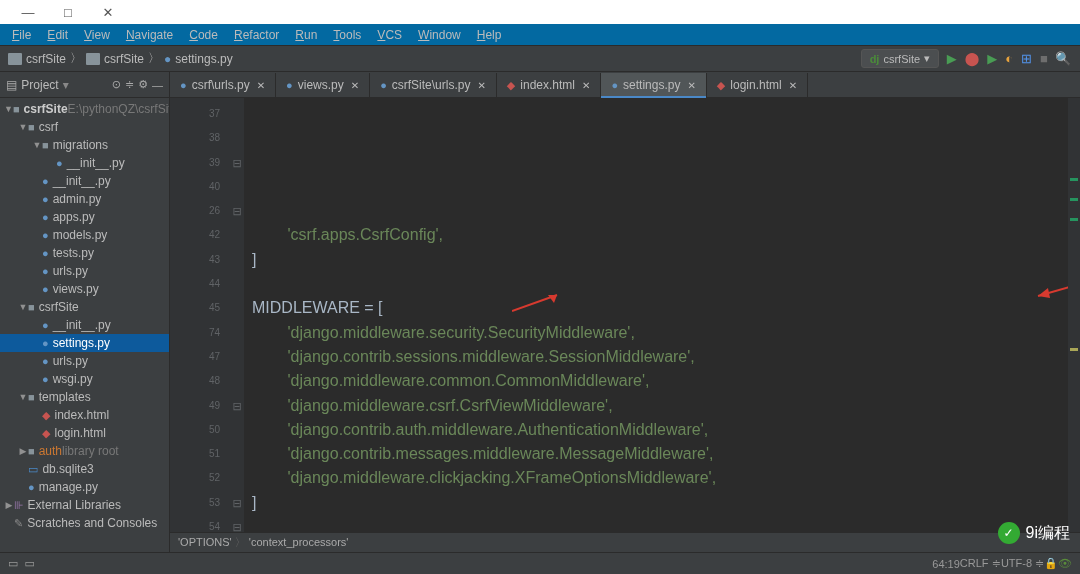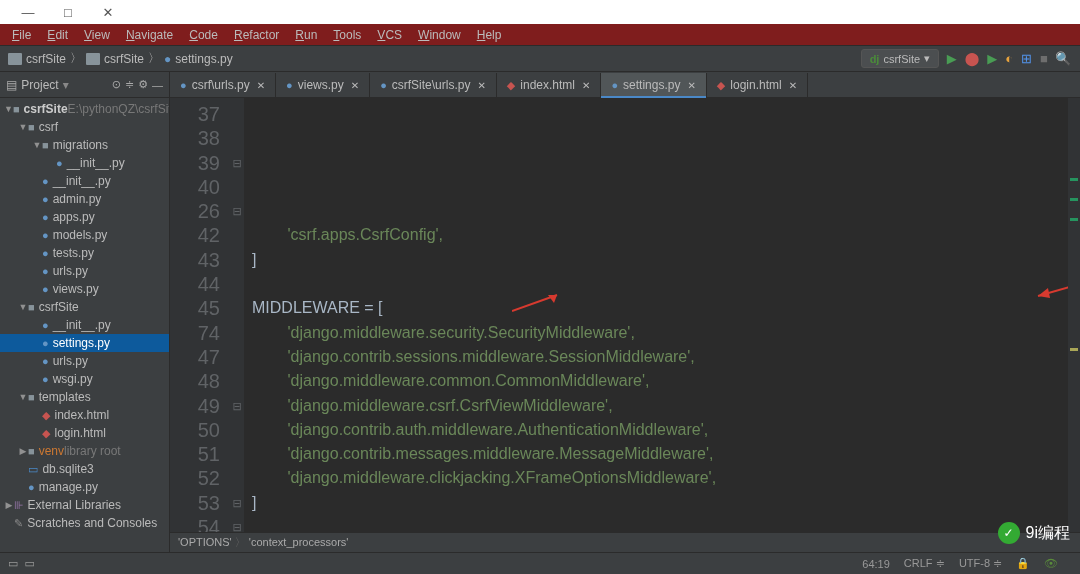--- a/index.html
+++ b/index.html
@@ -1,20 +1,20 @@
 <!DOCTYPE html>
 <html><head>
 <meta charset="utf-8">
 <style>
 *{margin:0;padding:0;box-sizing:border-box;font-family:"Segoe UI",Arial,sans-serif}
 body{background:#2b2b2b;color:#bbb;font-size:12px;width:1080px;height:574px;overflow:hidden;position:relative}
 .titlebar{height:24px;background:#fff;color:#333;display:flex;align-items:center;padding:0 8px;font-size:11px}
 .titlebar .title{flex:1}
 .titlebar .winbtn{width:40px;text-align:center;color:#555;font-size:13px}
-.menubar{height:22px;background:#7f1d1d;display:flex;align-items:center;padding:8px 4px;border-bottom:1px solid #2b2b2b}
+.menubar{height:22px;background:#0369a1;display:flex;align-items:center;padding:8px 4px;border-bottom:1px solid #2b2b2b}
 .menubar span{padding:0 8px;color:#bbb;font-size:12px}
 .menubar span u{text-decoration:underline}
 .navbar{height:26px;background:#3c3f41;display:flex;align-items:center;padding:0 8px;border-bottom:1px solid #2b2b2b}
 .navbar .crumb{display:flex;align-items:center;gap:4px;font-size:12px;color:#bbb}
 .navbar .crumb .fi{width:14px;height:12px;background:#87939a;border-radius:1px;display:inline-block}
 .navbar .crumb .pyi{color:#6495c4}
 .navbar .spacer{flex:1}
 .navbar .rconf{background:#4b4e50;border:1px solid #555;padding:2px 8px;border-radius:3px;font-size:11px;display:flex;align-items:center;gap:4px}
 .navbar .rconf .dji{color:#4a8c3a;font-weight:bold}
 .navbar .ticon{margin-left:8px;font-size:13px}
@@ -36,33 +36,33 @@
 .tree .venv{color:#cc7832}
 .tree .muted{color:#787878}
 .editors{flex:1;display:flex;flex-direction:column;background:#2b2b2b;position:relative}
 .tabs{height:26px;background:#3c3f41;display:flex;align-items:flex-end;border-bottom:1px solid #2b2b2b}
 .tab{height:24px;padding:0 10px;display:flex;align-items:center;gap:5px;font-size:12px;color:#bbb;border-right:1px solid #2b2b2b;position:relative}
 .tab.active{background:#515658}
 .tab.active::after{content:"";position:absolute;left:0;right:0;bottom:-1px;height:2px;background:#4a88c7}
 .tab .tico{font-size:11px}
 .tab .tx{color:#bbb;font-size:10px;margin-left:2px}
 .code{flex:1;display:flex;font-family:"JetBrains Mono","Consolas",monospace;font-size:16px;overflow:hidden;position:relative}
-.gutter{width:60px;background:#313335;text-align:right;padding:4px 10px 4px 0;color:#606366;line-height:24.3px;font-size:20px;position:relative}
+.gutter{width:60px;background:#313335;text-align:right;padding:4px 10px 4px 0;color:#606366;line-height:24.3px;font-size:10px;position:relative}
 .foldcol{width:14px;background:#313335;padding-top:4px;line-height:24.3px;color:#606366;font-size:11px;text-align:center}
 .foldcol div{height:24.3px}
 .lines{flex:1;padding:4px 0 4px 8px;line-height:24.3px;white-space:pre;color:#a9b7c6;position:relative}
 .lines .ln{height:24.3px}
 .str{color:#6a8759}
 .arrow1{position:absolute;left:268px;top:195px;pointer-events:none}
 .arrow2{position:absolute;left:790px;top:172px;pointer-events:none}
 .breadcr{height:20px;background:#3c3f41;font-size:11px;color:#888;padding:2px 8px;border-top:1px solid #2b2b2b}
 .breadcr span{color:#aaa}
 .statusbar{height:22px;background:#3c3f41;display:flex;align-items:center;padding:0 8px;font-size:11px;color:#999;border-top:1px solid #2b2b2b}
 .statusbar .spacer{flex:1}
-.statusbar .sitem{margin-left:14px}
+.statusbar .sitem{}
 .statusbar .lock{color:#888}
 .watermark{position:absolute;right:10px;bottom:30px;display:flex;align-items:center;gap:6px;color:#fff;font-size:16px;z-index:10}
 .watermark .wicon{width:22px;height:22px;border-radius:50%;background:#3a3;display:flex;align-items:center;justify-content:center;font-size:12px}
 .rightgut{position:absolute;right:0;top:0;width:12px;height:100%;background:#313335}
 .rightgut .mk{position:absolute;right:2px;width:8px;height:3px}
 </style>
 </head>
 <body>
 
 <div class="titlebar">
@@ -145,21 +145,21 @@
         <div class="row sel"><span class="ind" style="width:28px"></span><span class="tw"></span><span class="fico pyc">●</span>settings.py</div>
         <div class="row"><span class="ind" style="width:28px"></span><span class="tw"></span><span class="fico pyc">●</span>urls.py</div>
         <div class="row"><span class="ind" style="width:28px"></span><span class="tw"></span><span class="fico pyc">●</span>wsgi.py</div>
         <div class="row"><span class="ind" style="width:14px"></span><span class="tw">▼</span><span class="fico dir">■</span>templates</div>
         <div class="row"><span class="ind" style="width:28px"></span><span class="tw"></span><span class="fico" style="color:#c75450">◆</span>index.html</div>
         <div class="row"><span class="ind" style="width:28px"></span><span class="tw"></span><span class="fico" style="color:#c75450">◆</span>login.html</div>
         <div class="row">
           <span class="ind" style="width:14px"></span>
           <span class="tw">▶</span>
           <span class="fico dir">■</span>
-          <span class="venv">venv</span> 
+          <span class="venv">auth</span> 
           <span class="venv muted">library root</span>
         </div>
         <div class="row"><span class="ind" style="width:14px"></span><span class="tw"></span><span class="fico" style="color:#4a88c7">▭</span>db.sqlite3</div>
         <div class="row"><span class="ind" style="width:14px"></span><span class="tw"></span><span class="fico pyc">●</span>manage.py</div>
         <div class="row"><span class="ind" style="width:0px"></span><span class="tw">▶</span><span class="fico" style="color:#9876aa">⊪</span>External Libraries</div>
         <div class="row"><span class="ind" style="width:0px"></span><span class="tw"></span><span class="fico" style="color:#888">✎</span>Scratches and Consoles</div>
       </div>
   </div>
 
   <div class="editors">

